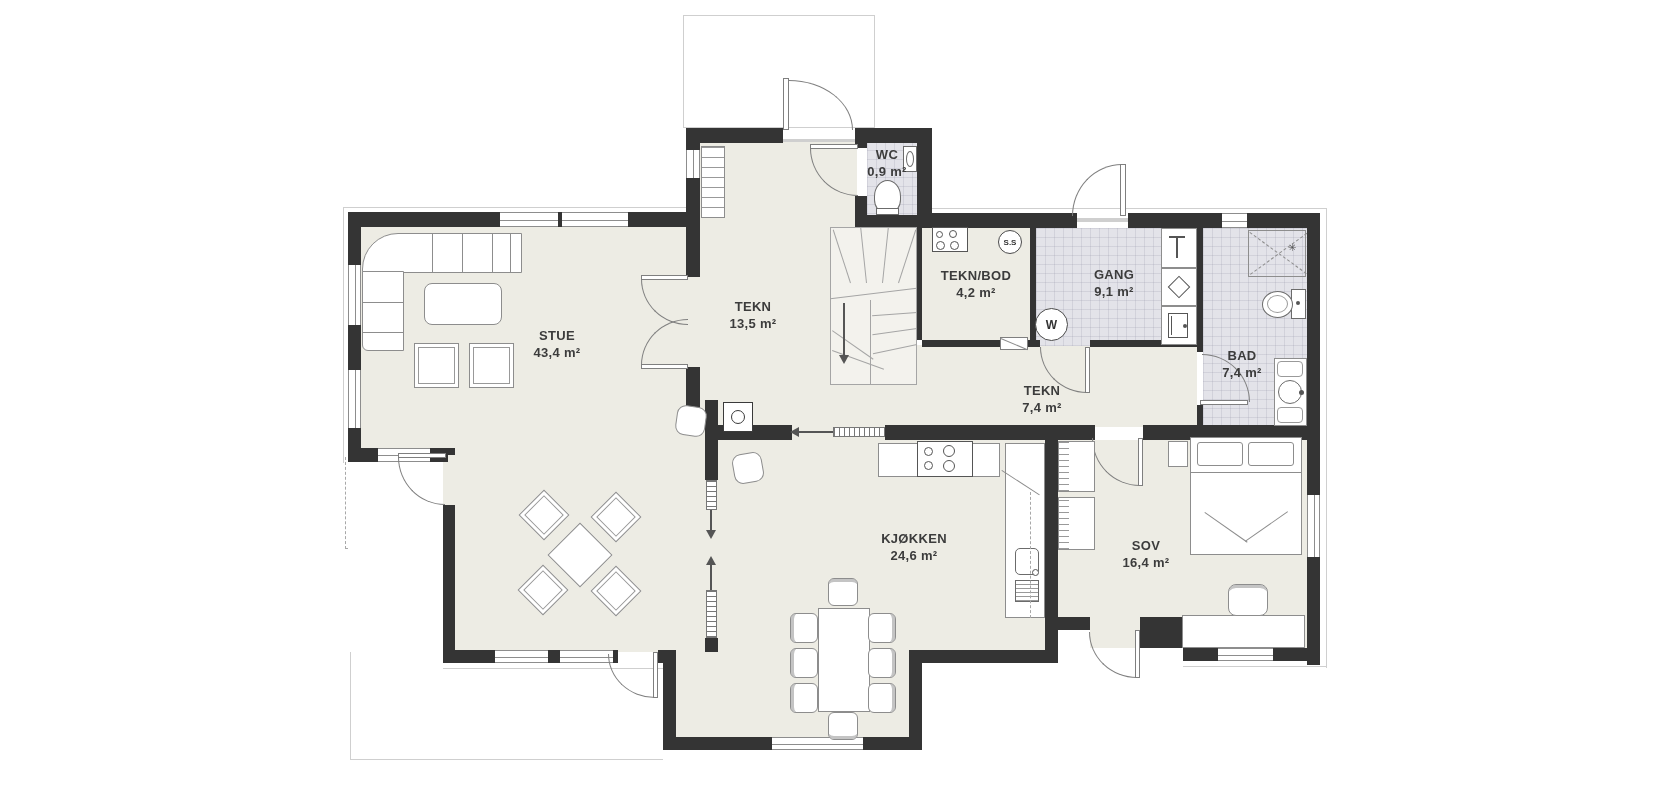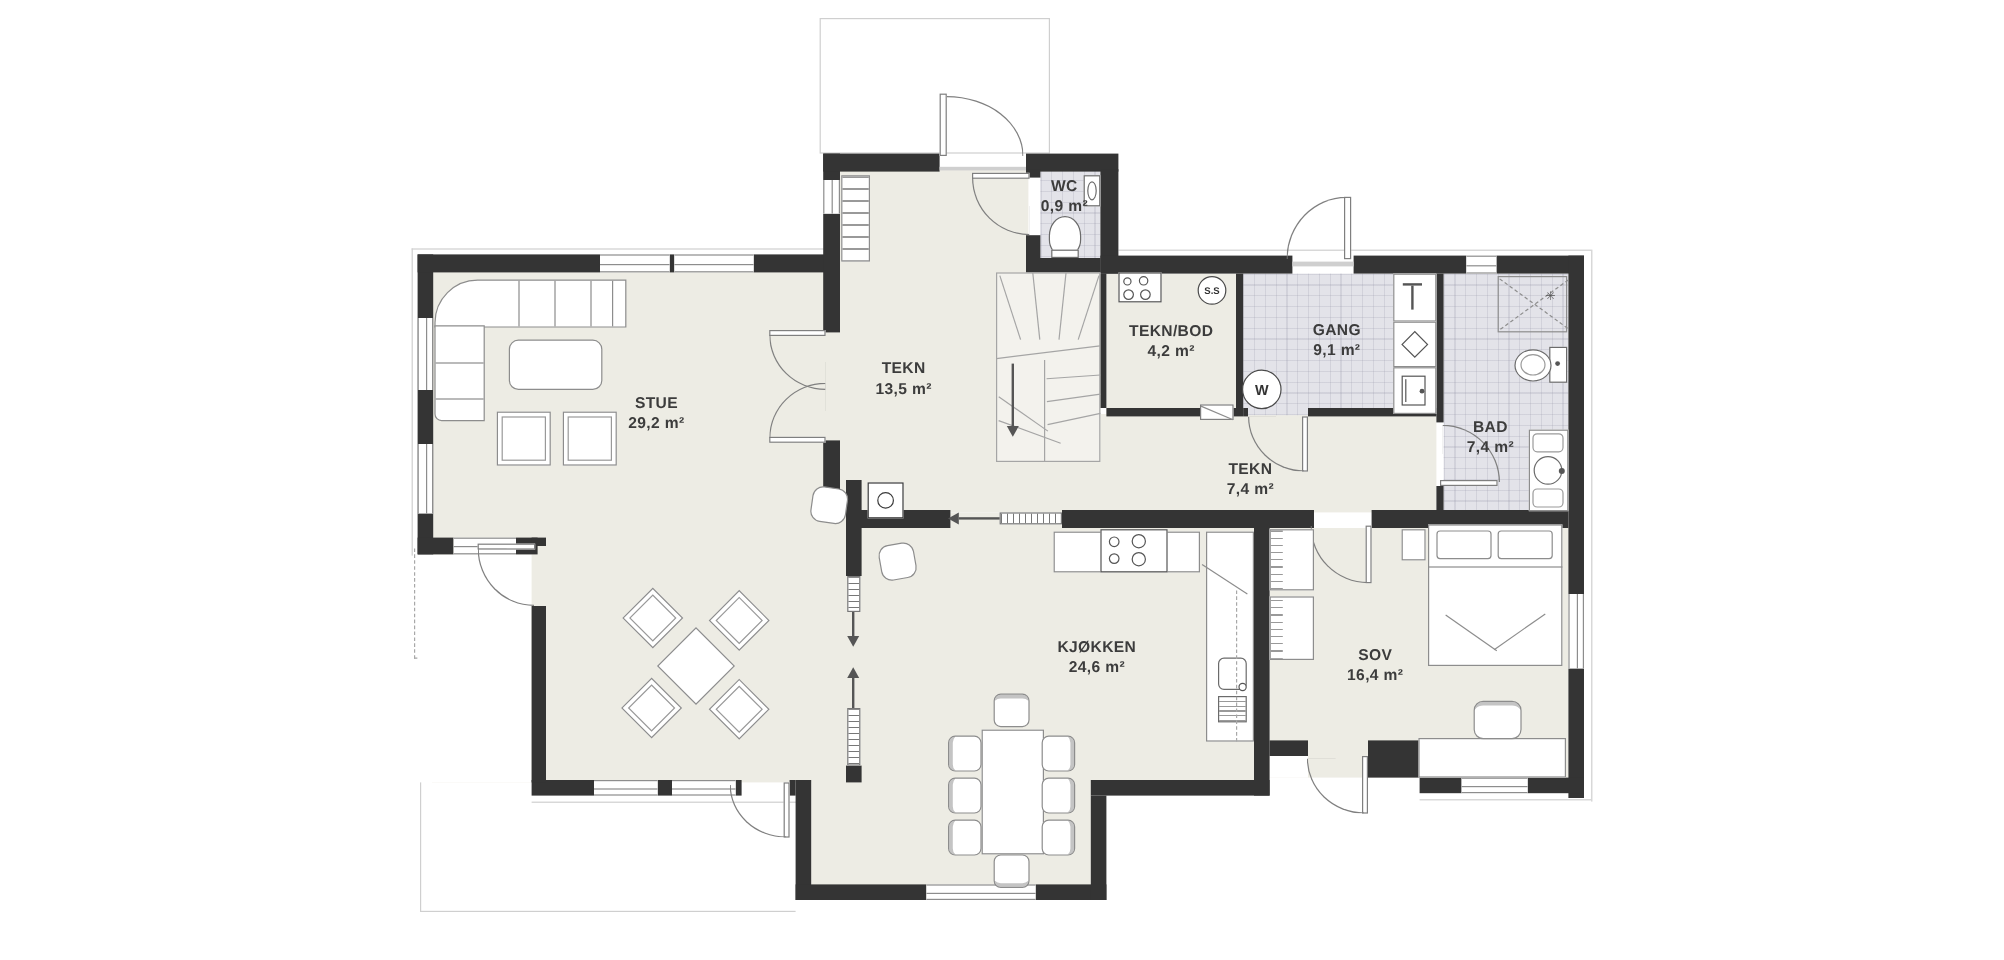--- a/index.html
+++ b/index.html
@@ -277,21 +277,21 @@
   <div class="ln" style="left:363px;top:332px;width:40px;height:1px"></div>
   <div class="fu" style="left:424px;top:283px;width:78px;height:42px;border-radius:8px"></div>
   <div class="fu in" style="left:414px;top:343px;width:45px;height:45px"></div>
   <div class="fu in" style="left:469px;top:343px;width:45px;height:45px"></div>
   <div class="fu r45" style="left:557px;top:532px;width:46px;height:46px"></div>
   <div class="fu r45 in" style="left:526px;top:497px;width:36px;height:36px"></div>
   <div class="fu r45 in" style="left:598px;top:499px;width:36px;height:36px"></div>
   <div class="fu r45 in" style="left:525px;top:572px;width:36px;height:36px"></div>
   <div class="fu r45 in" style="left:598px;top:573px;width:36px;height:36px"></div>
 
-  <div class="lbl" style="left:487px;top:328px;width:120px"><span>STUE</span><br><span>29,2 m²</span></div>
+  <div class="lbl" style="left:497px;top:328px;width:120px"><span>STUE</span><br><span>43,4 m²</span></div>
   <div class="lbl" style="left:694px;top:299px;width:118px"><span>TEKN</span><br><span>13,5 m²</span></div>
   <div class="lbl" style="left:856px;top:147px;width:62px"><span>WC</span><br><span>0,9 m²</span></div>
   <div class="lbl" style="left:915px;top:268px;width:122px"><span>TEKN/BOD</span><br><span>4,2 m²</span></div>
   <div class="lbl" style="left:1054px;top:267px;width:120px"><span>GANG</span><br><span>9,1 m²</span></div>
   <div class="lbl" style="left:982px;top:383px;width:120px"><span>TEKN</span><br><span>7,4 m²</span></div>
   <div class="lbl" style="left:1182px;top:348px;width:120px"><span>BAD</span><br><span>7,4 m²</span></div>
   <div class="lbl" style="left:853px;top:531px;width:122px"><span>KJØKKEN</span><br><span>24,6 m²</span></div>
   <div class="lbl" style="left:1086px;top:538px;width:120px"><span>SOV</span><br><span>16,4 m²</span></div>
 
 </div>

